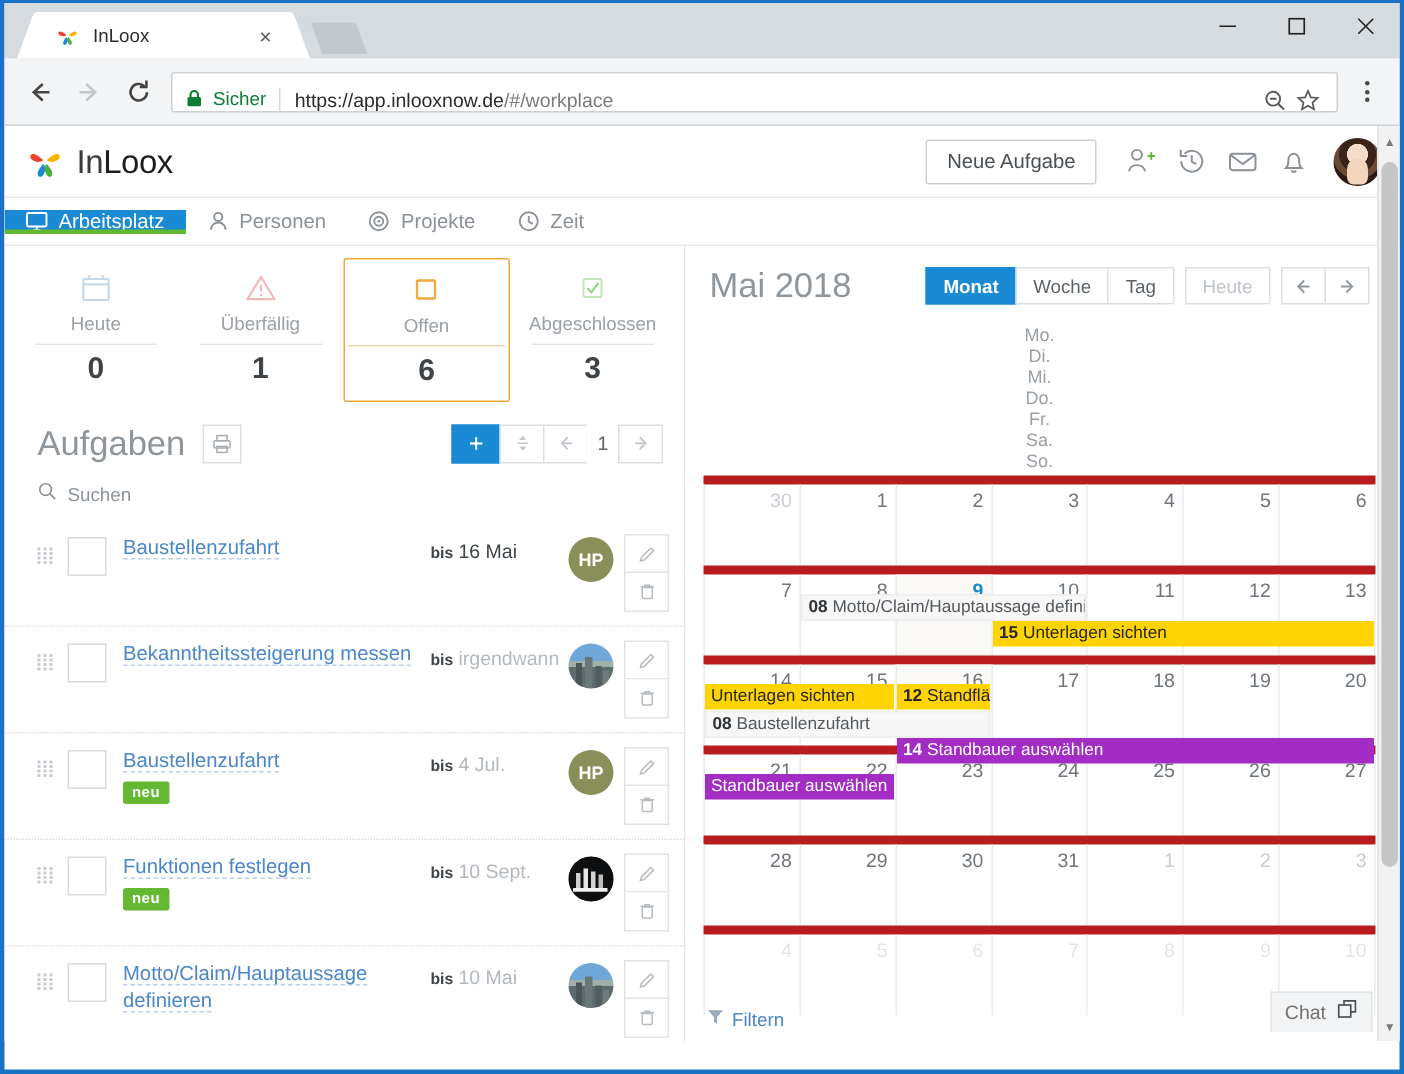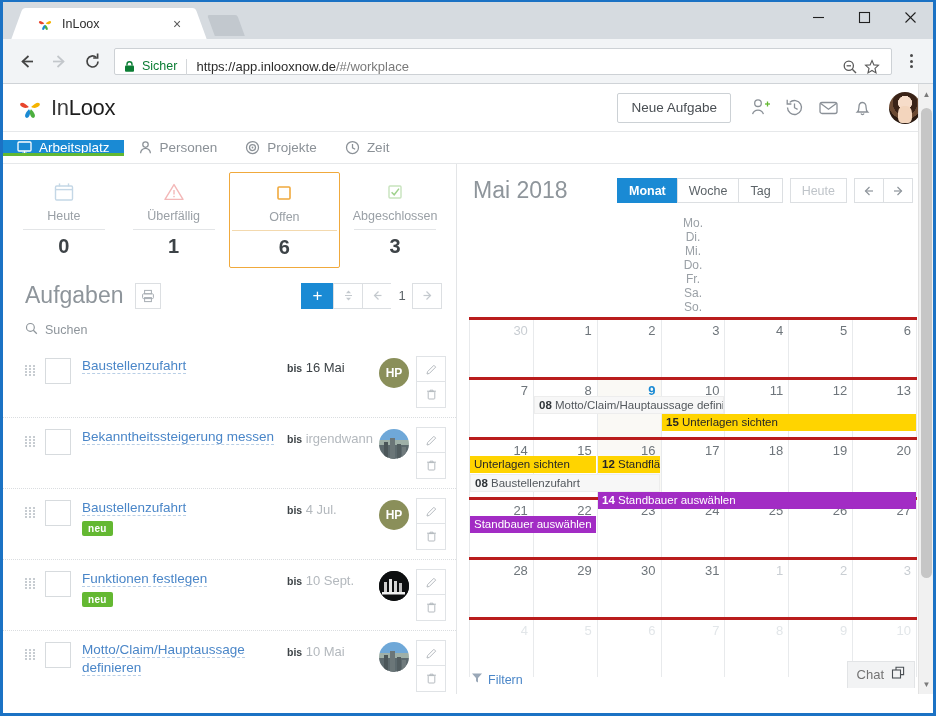--- a/index.html
+++ b/index.html
@@ -213,21 +213,21 @@
   }
   .cb.active { background:#1a8ad4; border-color:#1a8ad4; color:#fff; font-weight:600;}
   .cb.dis { color:#bfc4c9; }
   .cb.arr { width:30px; padding:0; justify-content:center; color:#8e959b; }
   .cb.gap { margin-left:7px; }
 
   .dow { display:flex; padding: 4px 16px 3px 12px; flex-direction: column; }
   .dow div { flex:1; text-align:center; font-size:12px; color:#9aa0a6;}
 
   .grid { position:relative; margin: 0 16px 0 12px; }
-  .wk { position:relative; height: 60px; border-top:3px solid #b91c1c; display:flex;}
+  .wk { position:relative; height: 60px; border-top:6px solid #b91c1c; display:flex;}
   .wk:last-child { border-bottom:1px solid #e8eaec;}
   .cell { flex:1; border-left:1px solid #e8eaec; position:relative; }
   .cell:last-child { border-right:1px solid #e8eaec; }
   .cell.today { background:#faf9f5; }
   .dnum { position:absolute; top:3px; right:5px; font-size:13px; color:#6e757b;}
   .dnum.other { color:#c9ced3; }
   .dnum.faint { color:#e2e6e9; }
   .dnum.sel { color:#1a8ad4; font-weight:700;}
 
   .ev {

